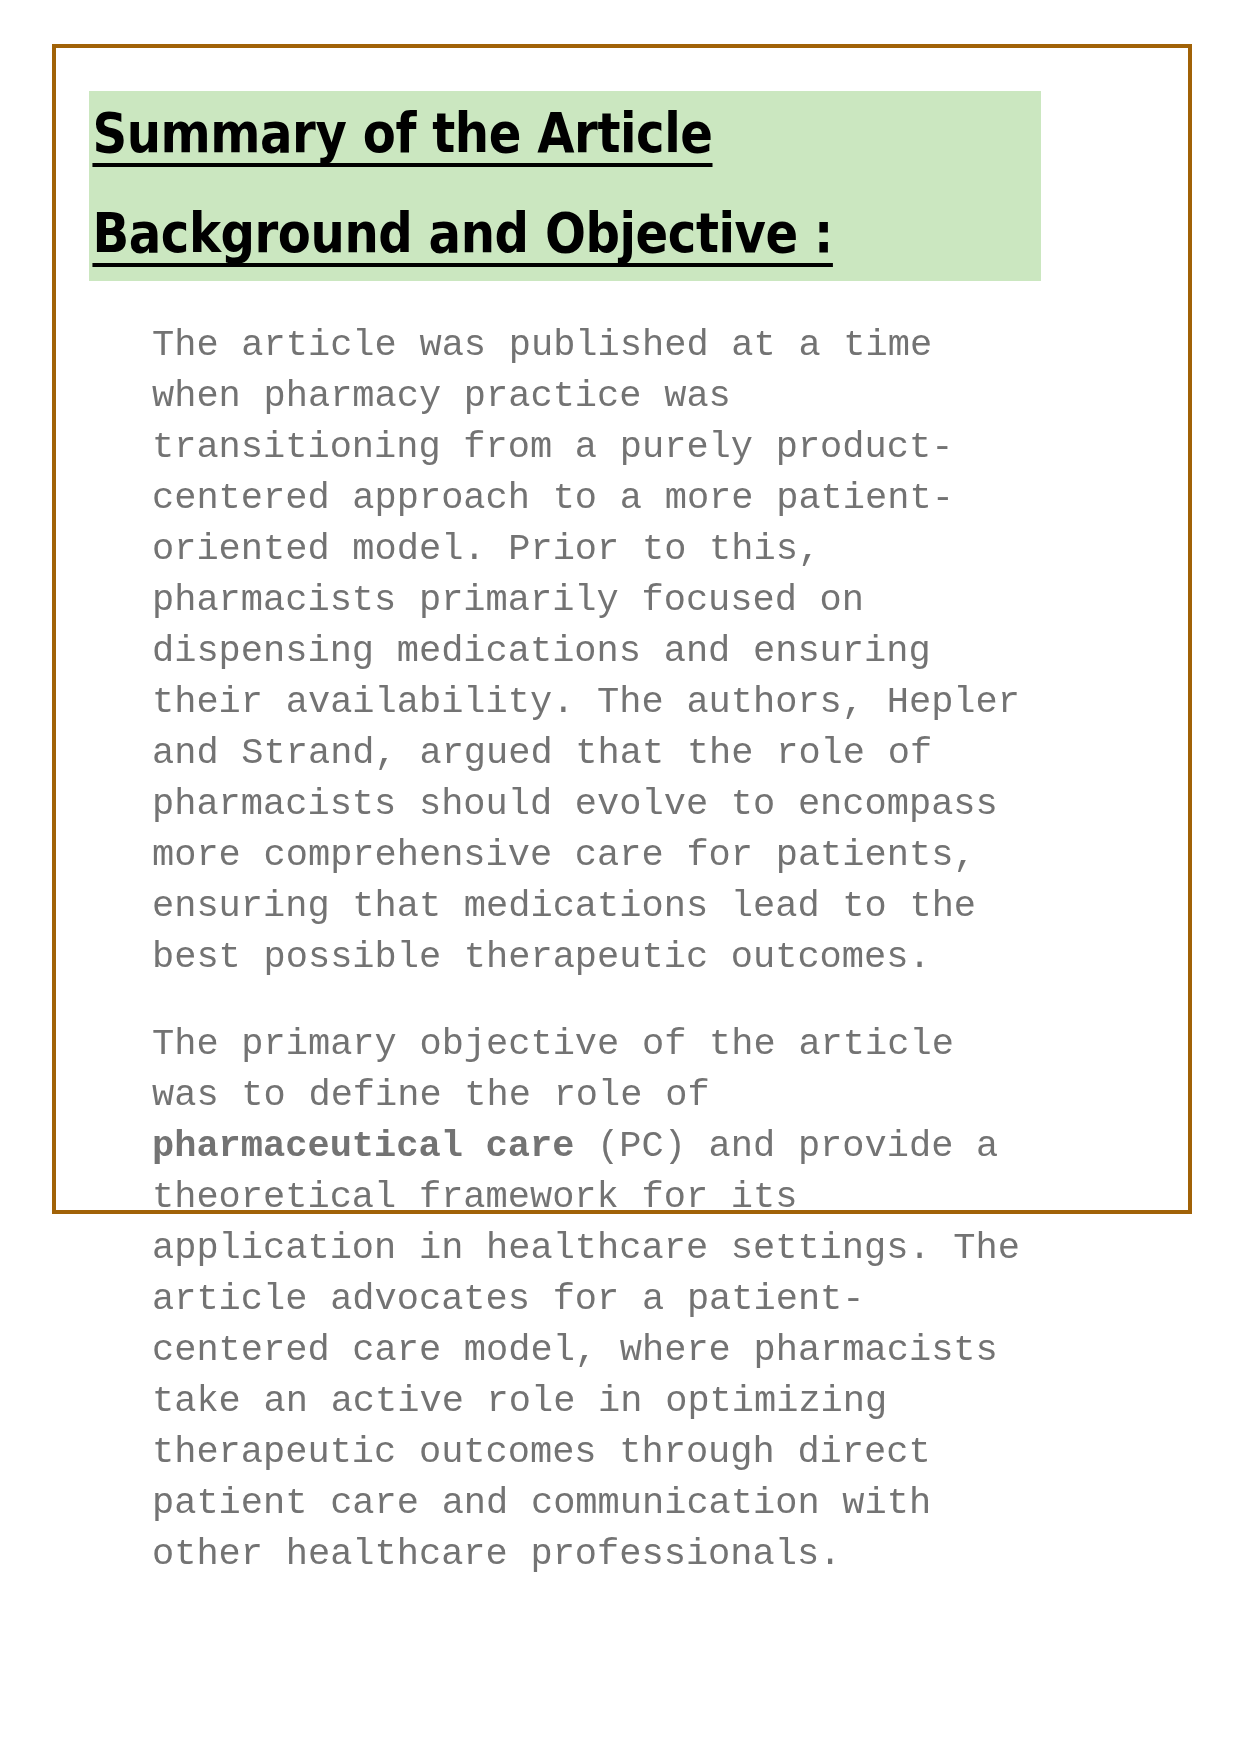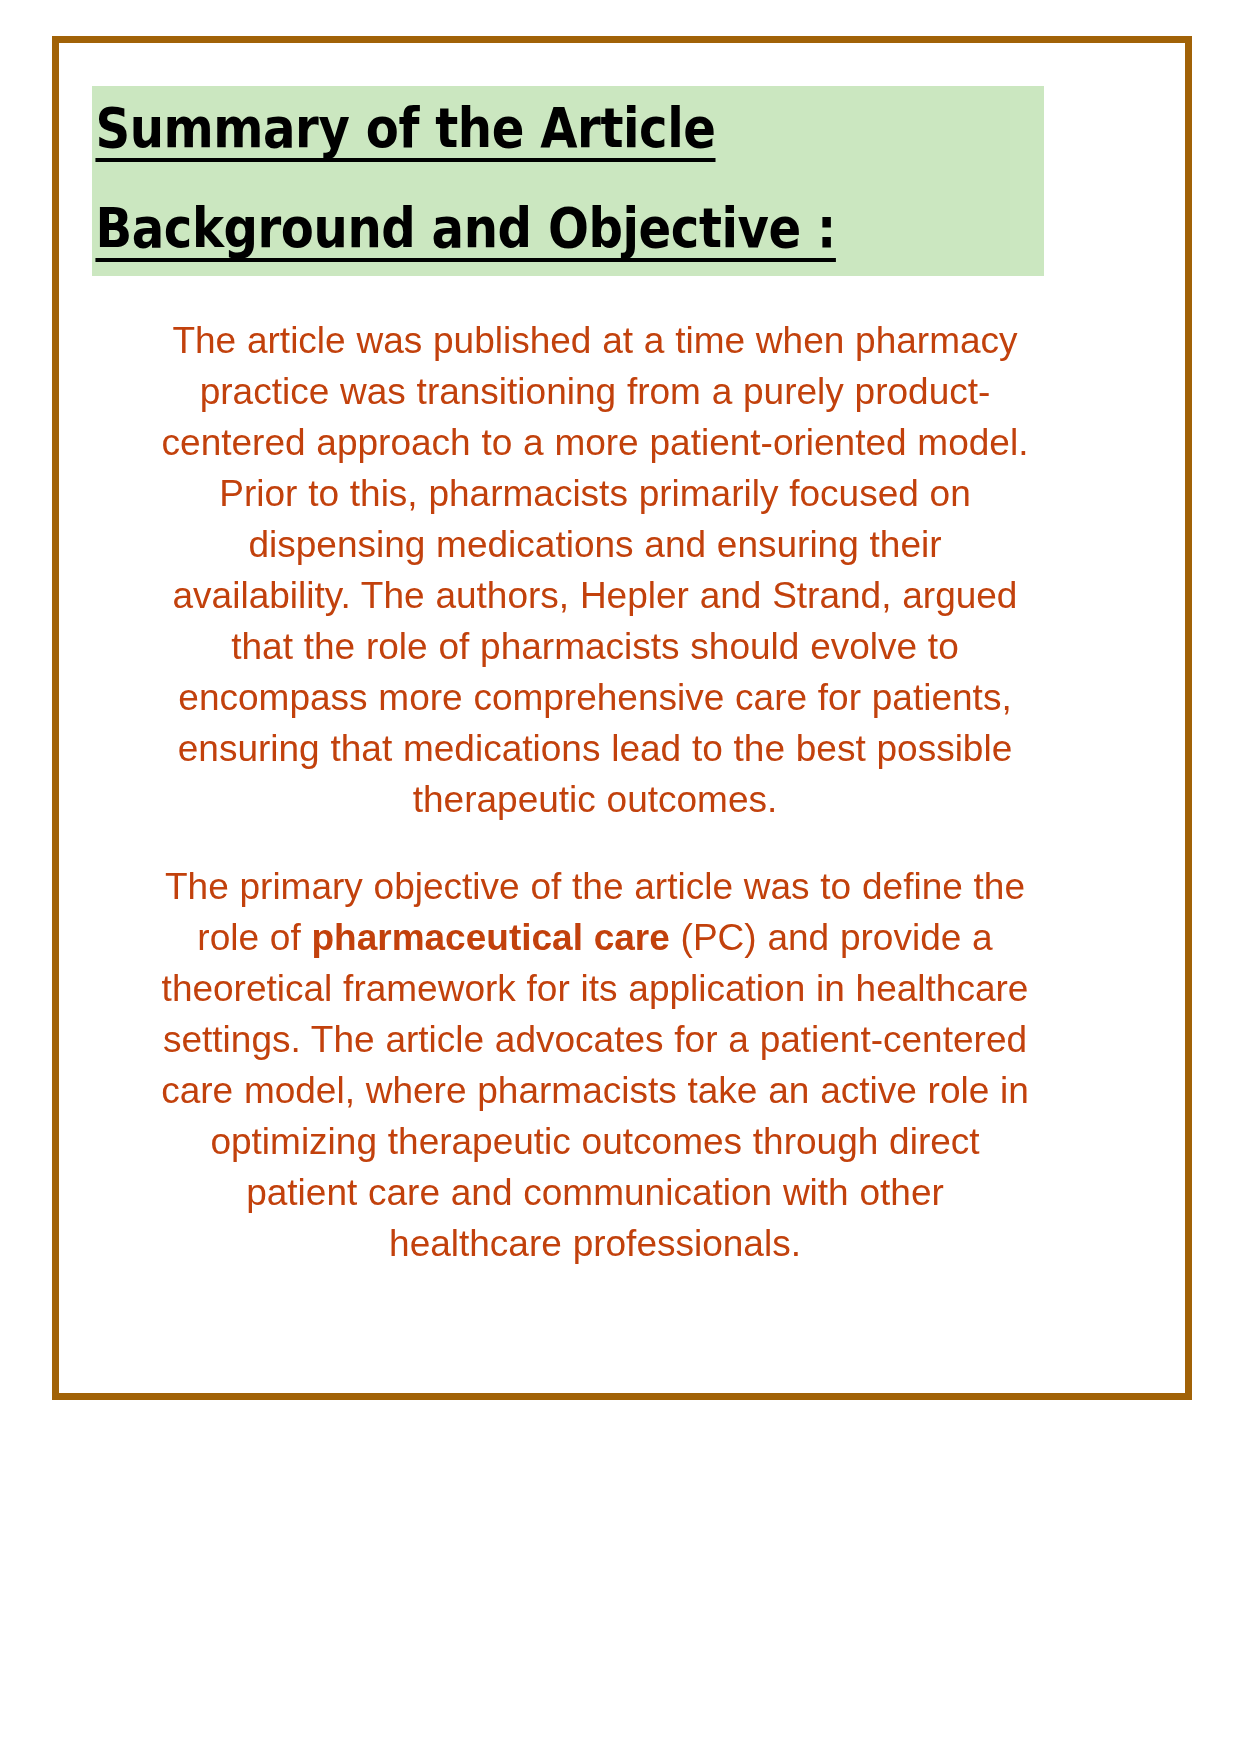--- a/index.html
+++ b/index.html
@@ -20,24 +20,24 @@
     position: relative;
     width: 1241px;
     height: 1754px;
     background: #ffffff;
     box-sizing: border-box;
   }
 
   .frame-border {
     position: absolute;
     left: 52px;
-    top: 36px;
+    top: 44px;
     width: 1140px;
-    height: 1364px;
-    border: 7px solid #a16207;
+    height: 1170px;
+    border: 4px solid #a16207;
     box-sizing: border-box;
     background: #ffffff;
   }
 
   
   .content {
     position: absolute;
     left: 0;
     top: 0;
     width: 100%;
@@ -87,26 +87,26 @@
 
   
   .body-text {
     position: absolute;
     left: 96px;      
     top: 272px;      
     width: 880px;
   }
 
   .para {
-    font-family: Liberation Sans, sans-serif;
+    font-family: Liberation Mono, monospace;
     font-size: 37px;
     line-height: 51px;
-    color: #c2410c;
+    color: #737373;
     margin: 0 0 36px 0;
-    text-align: center;
+    text-align: left;
     word-spacing: 0.5px;
   }
 
   .para:last-child {
     margin-bottom: 4px;
   }
 
   .para b {
     font-weight: 700;
   }

